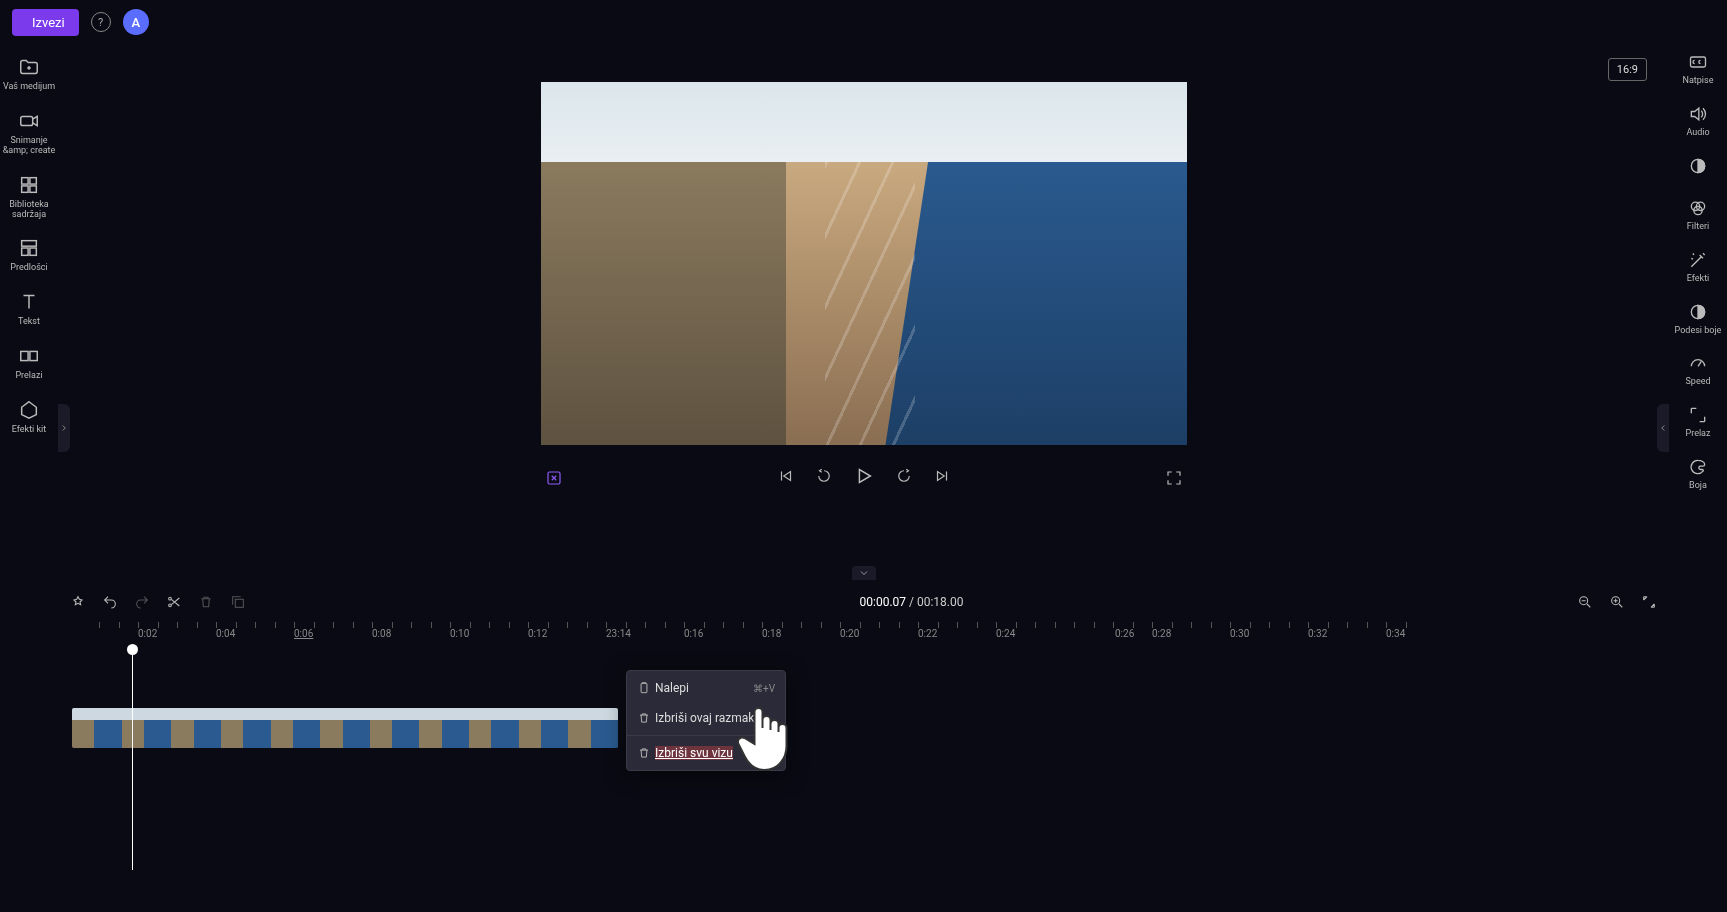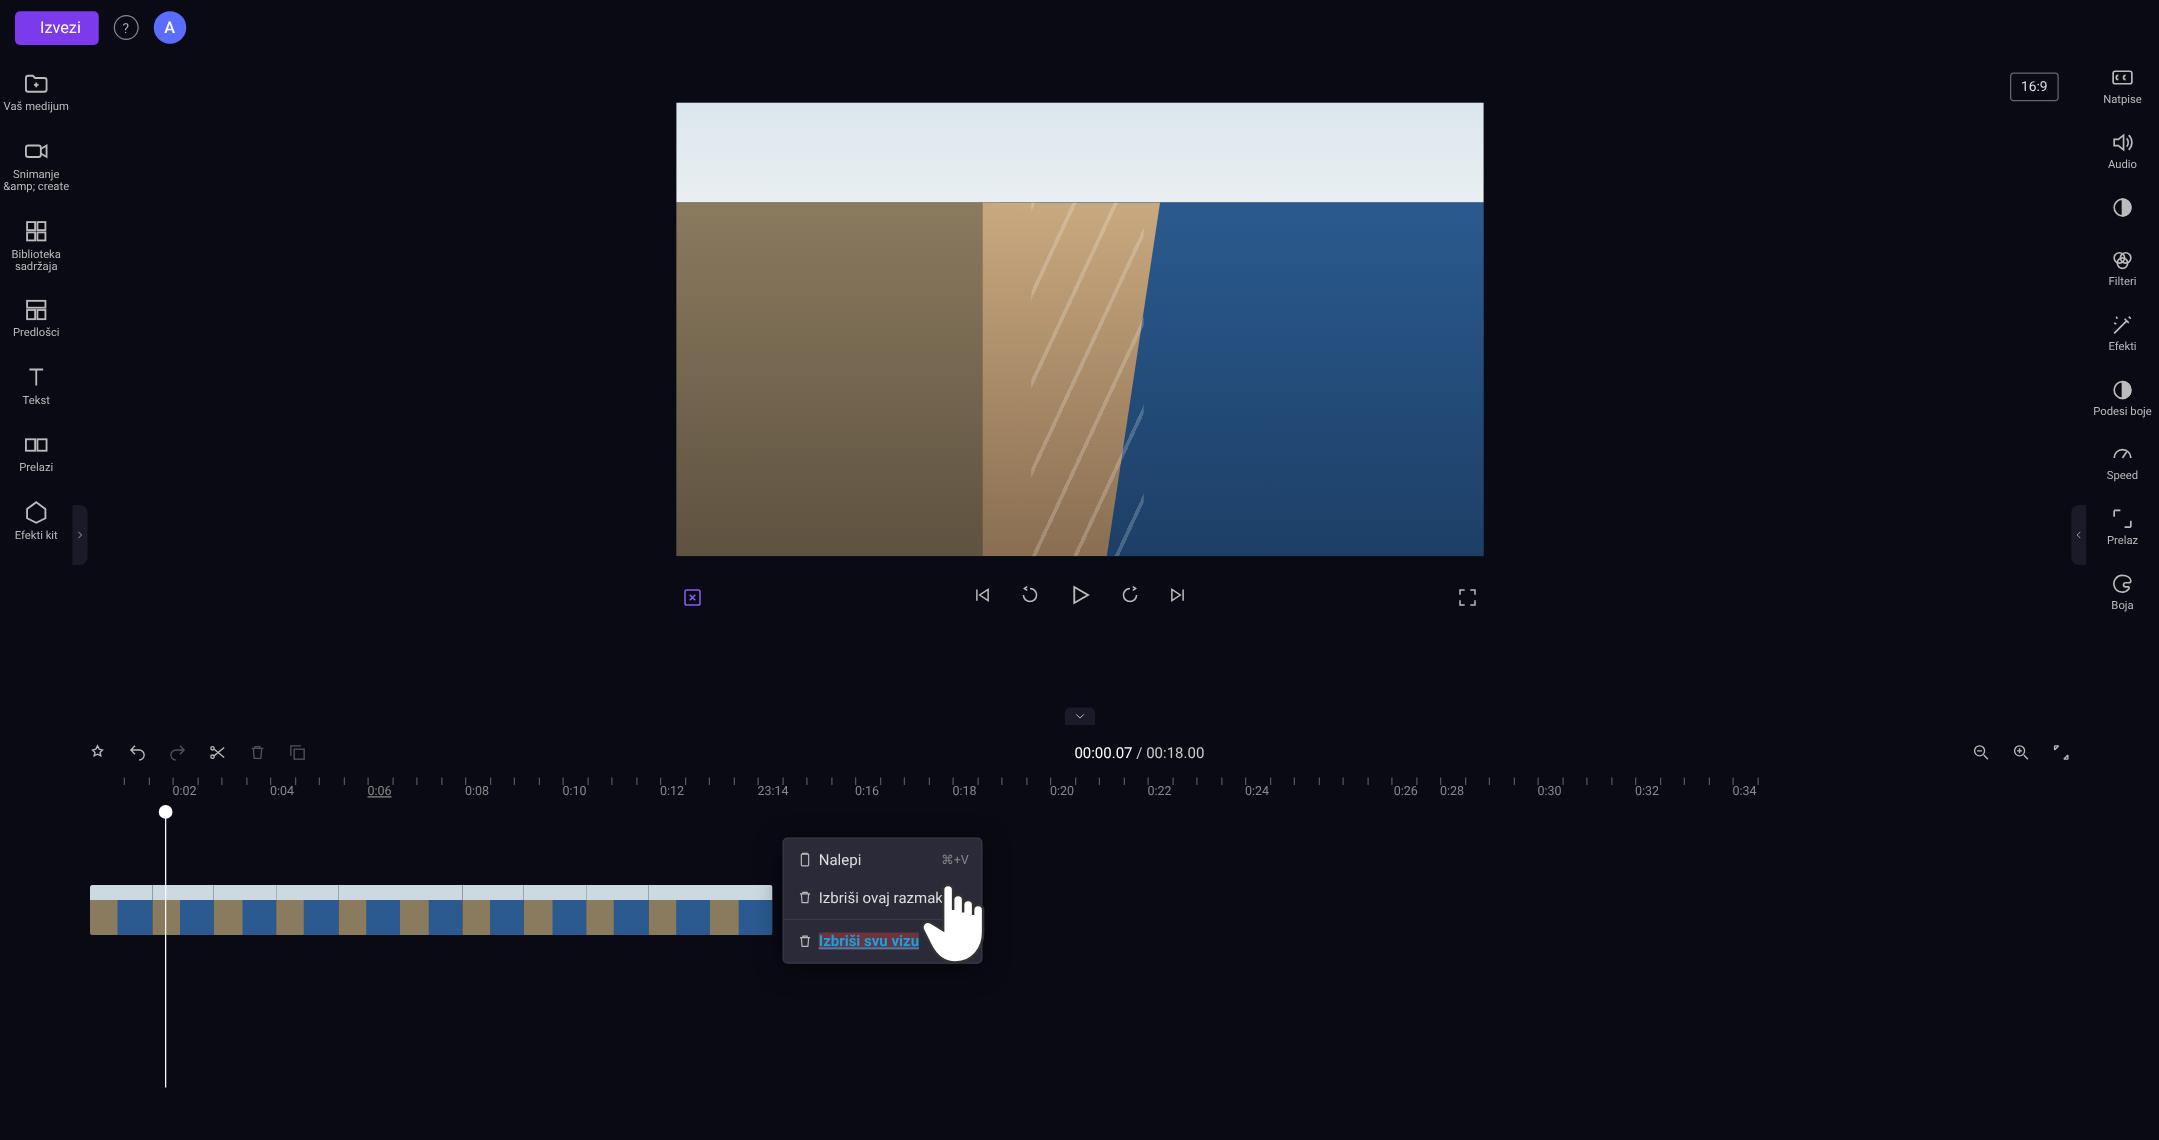--- a/index.html
+++ b/index.html
@@ -69,21 +69,21 @@
 .audio-track { position:absolute; left:12px; top:104px; height:22px; width:550px; background:#5865f2; border-radius:3px; display:flex; align-items:center; padding:0 6px; gap:6px; font-size:11px; overflow:hidden;}
 .audio-track .wave { flex:1; height:14px; background:repeating-linear-gradient(90deg,#9aa6ff 0 2px,#5865f2 2px 4px); opacity:.9; border-radius:2px;}
 .music-note { width:12px; height:12px;}
 
 
 .ctx { position:absolute; left:626px; top:670px; width:160px; background:#2a2a38; border:1px solid #3a3a48; border-radius:4px; z-index:20; padding:2px 0; box-shadow:0 4px 20px rgba(0,0,0,.5);}
 .ctx-item { display:flex; align-items:center; gap:4px; padding:8px 10px; font-size:12px; cursor:pointer; color:#ddd; position:relative;}
 .ctx-item svg { width:14px; height:14px;}
 .ctx-sep { height:1px; background:#3a3a48; margin:2px 0;}
 .ctx-shortcut { position:absolute; right:10px; font-size:10px; color:#888;}
-.ctx-highlight span.lbl { background:rgba(236,72,72,.35); color:#0ea5e9; text-decoration:underline;font-weight:bold;}
+.ctx-highlight span.lbl { background:rgba(236,72,72,.35); color:#ffffff; text-decoration:underline;}
 
 .cursor-hand { position:absolute; left:732px; top:698px; z-index:30; width:65px; height:80px; pointer-events:none;}
 
 .caret-down { position:absolute; left:50%; top:-16px; width:24px; height:14px; background:#1a1a28; border-radius:4px 4px 0 0; display:flex; align-items:center;justify-content:center; transform:translateX(-50%); cursor:pointer;}
 
 svg { stroke:#bbb; fill:none; stroke-width:1.6; }
 </style>
 </head>
 <body>
 

